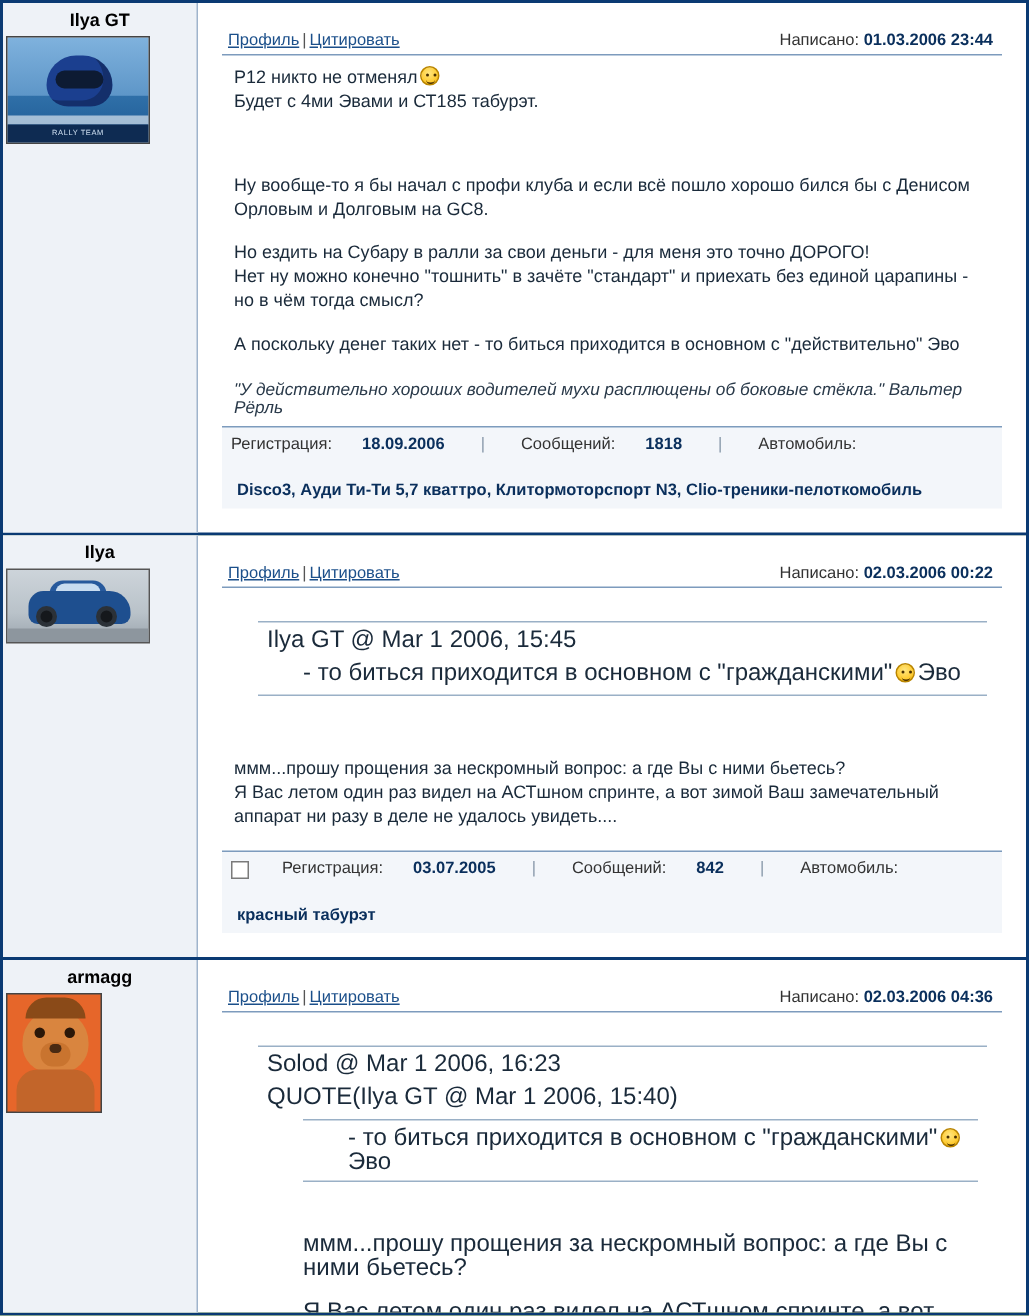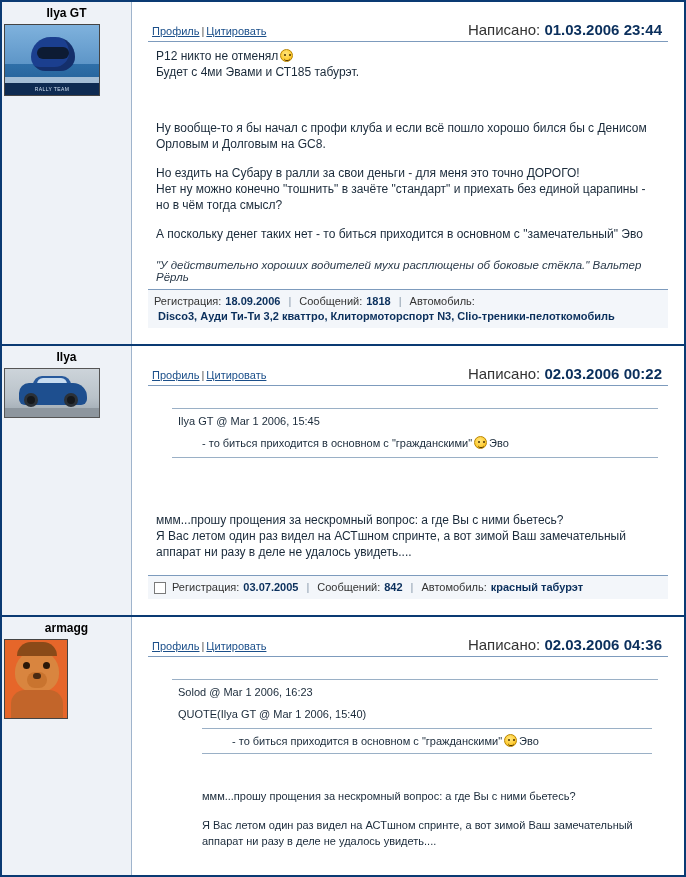--- a/index.html
+++ b/index.html
@@ -61,21 +61,21 @@
     font-size: 11px;
   }
   .head-links { color: #1b4f8a; }
   .head-links a {
     color: #1b4f8a;
     text-decoration: underline;
     cursor: pointer;
   }
   .sep { color: #555; padding: 0 2px; }
   .posted {
-    font-size: 15px;
+    font-size: 11px;
     color: #333333;
   }
   .posted b { color: #0a2f5c; }
 
   .post-body {
     padding: 6px 8px 2px 8px;
     font-size: 12px;
     line-height: 16px;
     color: #1a2a3a;
   }
@@ -105,25 +105,25 @@
   .smiley:after {
     content: "";
     position: absolute;
     left: 3px; top: 7px;
     width: 6px; height: 3px;
     border-bottom: 1px solid #4a3000;
     border-radius: 0 0 5px 5px;
   }
 
   .quote-block {
-    margin: 4px 10px 18px 24px;
+    margin: 4px 10px 4px 24px;
     padding: 4px 6px 6px 6px;
     border-top: 1px solid #9ab0c6;
     border-bottom: 1px solid #9ab0c6;
-    font-size: 11px;
+    font-size: 16px;
     line-height: 16px;
     color: #1a2a3a;
   }
   .quote-block .qhead { margin-bottom: 6px; }
   .quote-inner {
     margin: 6px 0 6px 24px;
     padding: 4px 6px;
     border-top: 1px solid #9ab0c6;
     border-bottom: 1px solid #9ab0c6;
   }
@@ -138,21 +138,21 @@
 
   .postinfo {
     border-top: 1px solid #7d9bbd;
     background: #f3f6fa;
     padding: 4px 6px;
     font-size: 11px;
     color: #2a2a2a;
     display: flex;
     flex-wrap: wrap;
     align-items: center;
-    gap: 0px;
+    gap: 16px;
     line-height: 15px;
   }
   .postinfo .lbl { color: #333; }
   .postinfo .val { font-weight: bold; color: #0a2f5c; margin-left: 4px; }
   .postinfo .divider { color: #8899aa; padding: 0 8px; }
   .checkbox {
     width: 12px; height: 12px;
     border: 1px solid #7a7a7a;
     background: #ffffff;
     display: inline-block;
@@ -326,32 +326,32 @@
           <span>Написано:</span>
           <b>01.03.2006 23:44</b>
         </div>
       </div>
       <div class="post-body">
         <p class="tight"><span>Р12 никто не отменял</span><span class="smiley"></span></p>
         <p><span>Будет с 4ми Эвами и СТ185 табурэт.</span></p>
         <p style="margin-top:40px">Ну вообще-то я бы начал с профи клуба и если всё пошло хорошо бился бы с Денисом Орловым и Долговым на GC8.</p>
         <p class="tight">Но ездить на Субару в ралли за свои деньги - для меня это точно ДОРОГО!</p>
         <p>Нет ну можно конечно "тошнить" в зачёте "стандарт" и приехать без единой царапины - но в чём тогда смысл?</p>
-        <p><span>А поскольку денег таких нет - то биться приходится в основном с "замечательный"  Эво</span></p>
+        <p><span>А поскольку денег таких нет - то биться приходится в основном с "действительно"  Эво</span></p>
       </div>
       <div class="signature">"У действительно хороших водителей мухи расплющены об боковые стёкла." Вальтер Рёрль</div>
       <div class="postinfo">
         <span class="lbl">Регистрация:</span>
         <span class="val">18.09.2006</span>
         <span class="divider">|</span>
         <span class="lbl">Сообщений:</span>
         <span class="val">1818</span>
         <span class="divider">|</span>
         <span class="lbl">Автомобиль:</span>
-        <span class="val carlink">Disco3, Ауди Ти-Ти 3,2 кваттро, Клитормоторспорт N3, Clio-треники-пелоткомобиль</span>
+        <span class="val carlink">Disco3, Ауди Ти-Ти 5,7 кваттро, Клитормоторспорт N3, Clio-треники-пелоткомобиль</span>
       </div>
     </div>
   </div>
 
   <div class="post">
     <div class="author-col">
       <div class="author-name">Ilya</div>
       <div class="avatar-box">
         <div class="av2">
           <div class="roof"></div>

